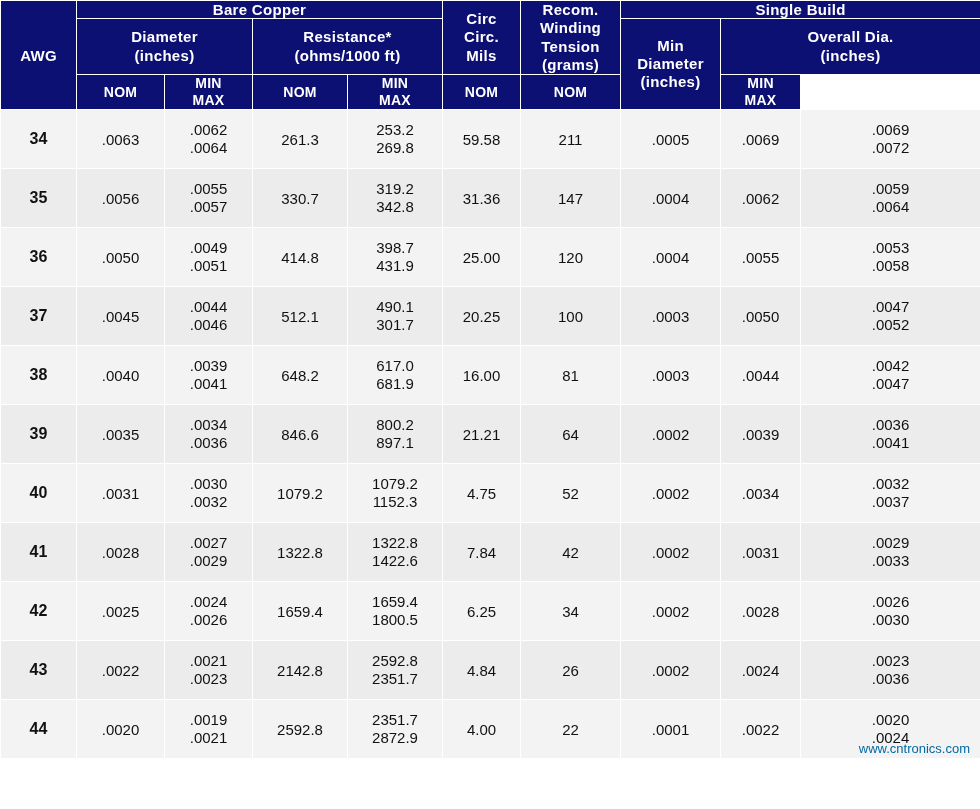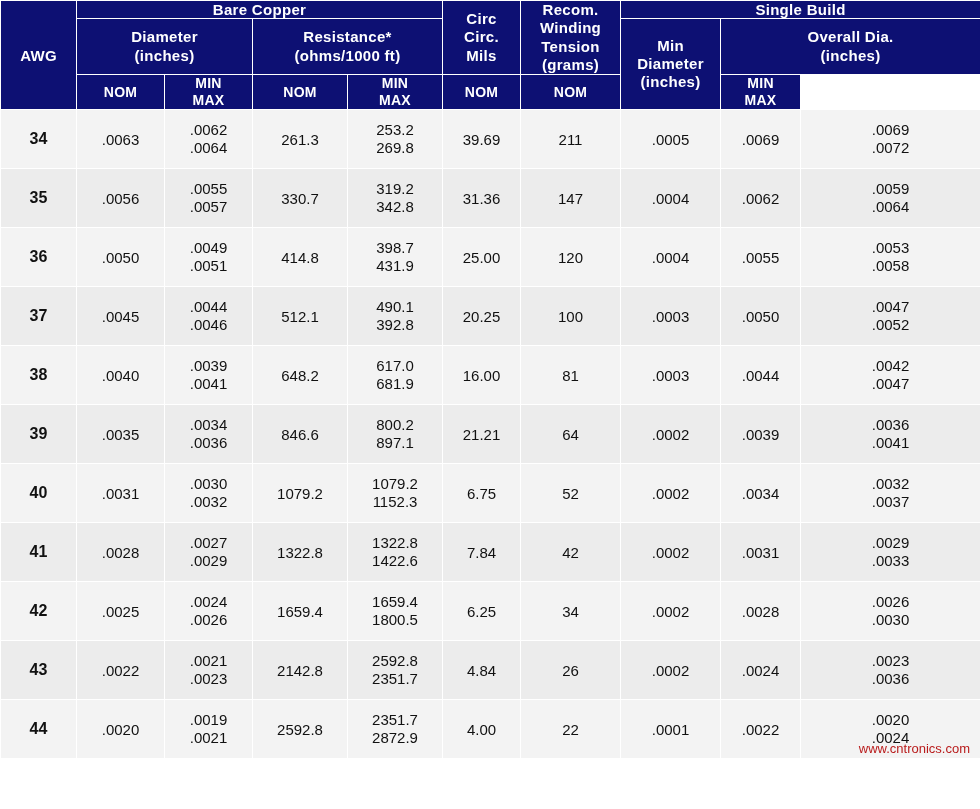--- a/index.html
+++ b/index.html
@@ -52,21 +52,21 @@
   }
   .stack {
     display: block;
     line-height: 1.22;
   }
   .wm {
     position: absolute;
     right: 10px;
     bottom: 3px;
     font-size: 13px;
-    color: #b91c1c;
+    color: #0369a1;
     font-family: "Liberation Sans", sans-serif;
   }
   .wrap { position: relative; width: 980px; }
 </style>
 </head>
 <body>
 
 <div class="wrap">
 <table id="wire-table">
   <colgroup>
@@ -142,21 +142,21 @@
           <td>.0063</td>
           <td>
             <span class="stack">.0062</span>
             <span class="stack">.0064</span>
           </td>
           <td>261.3</td>
           <td>
             <span class="stack">253.2</span>
             <span class="stack">269.8</span>
           </td>
-          <td>39.69</td>
+          <td>59.58</td>
           <td>211</td>
           <td>.0005</td>
           <td>.0069</td>
           <td>
             <span class="stack">.0069</span>
             <span class="stack">.0072</span>
           </td>
         </tr>
         <tr>
           <td class="awg">35</td>
@@ -203,21 +203,21 @@
         <tr>
           <td class="awg">37</td>
           <td>.0045</td>
           <td>
             <span class="stack">.0044</span>
             <span class="stack">.0046</span>
           </td>
           <td>512.1</td>
           <td>
             <span class="stack">490.1</span>
-            <span class="stack">392.8</span>
+            <span class="stack">301.7</span>
           </td>
           <td>20.25</td>
           <td>100</td>
           <td>.0003</td>
           <td>.0050</td>
           <td>
             <span class="stack">.0047</span>
             <span class="stack">.0052</span>
           </td>
         </tr>
@@ -268,21 +268,21 @@
           <td>.0031</td>
           <td>
             <span class="stack">.0030</span>
             <span class="stack">.0032</span>
           </td>
           <td>1079.2</td>
           <td>
             <span class="stack">1079.2</span>
             <span class="stack">1152.3</span>
           </td>
-          <td>6.75</td>
+          <td>4.75</td>
           <td>52</td>
           <td>.0002</td>
           <td>.0034</td>
           <td>
             <span class="stack">.0032</span>
             <span class="stack">.0037</span>
           </td>
         </tr>
         <tr>
           <td class="awg">41</td>

